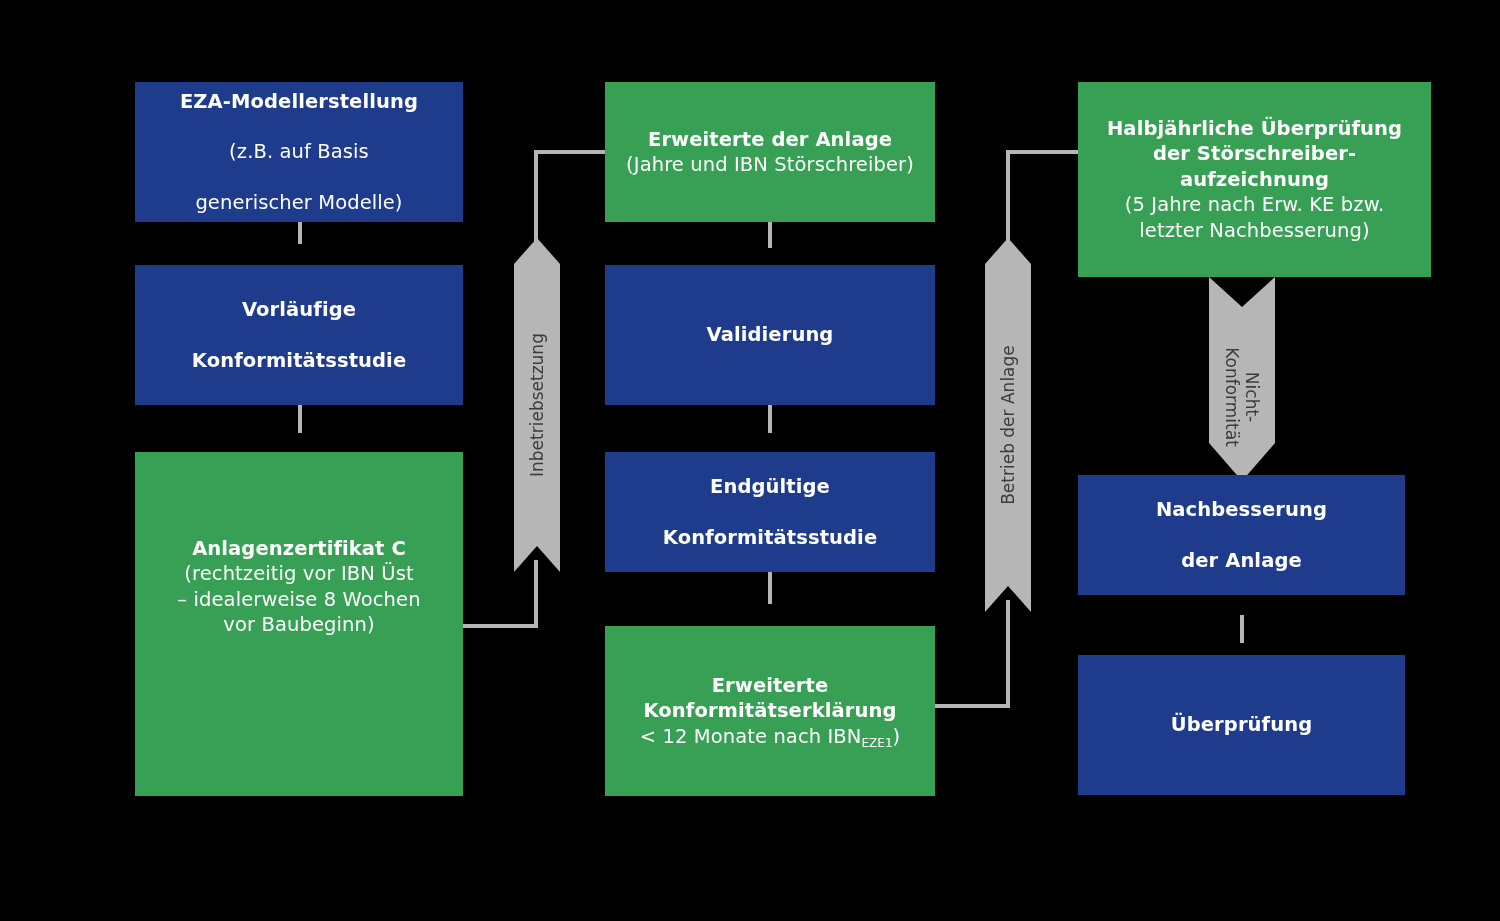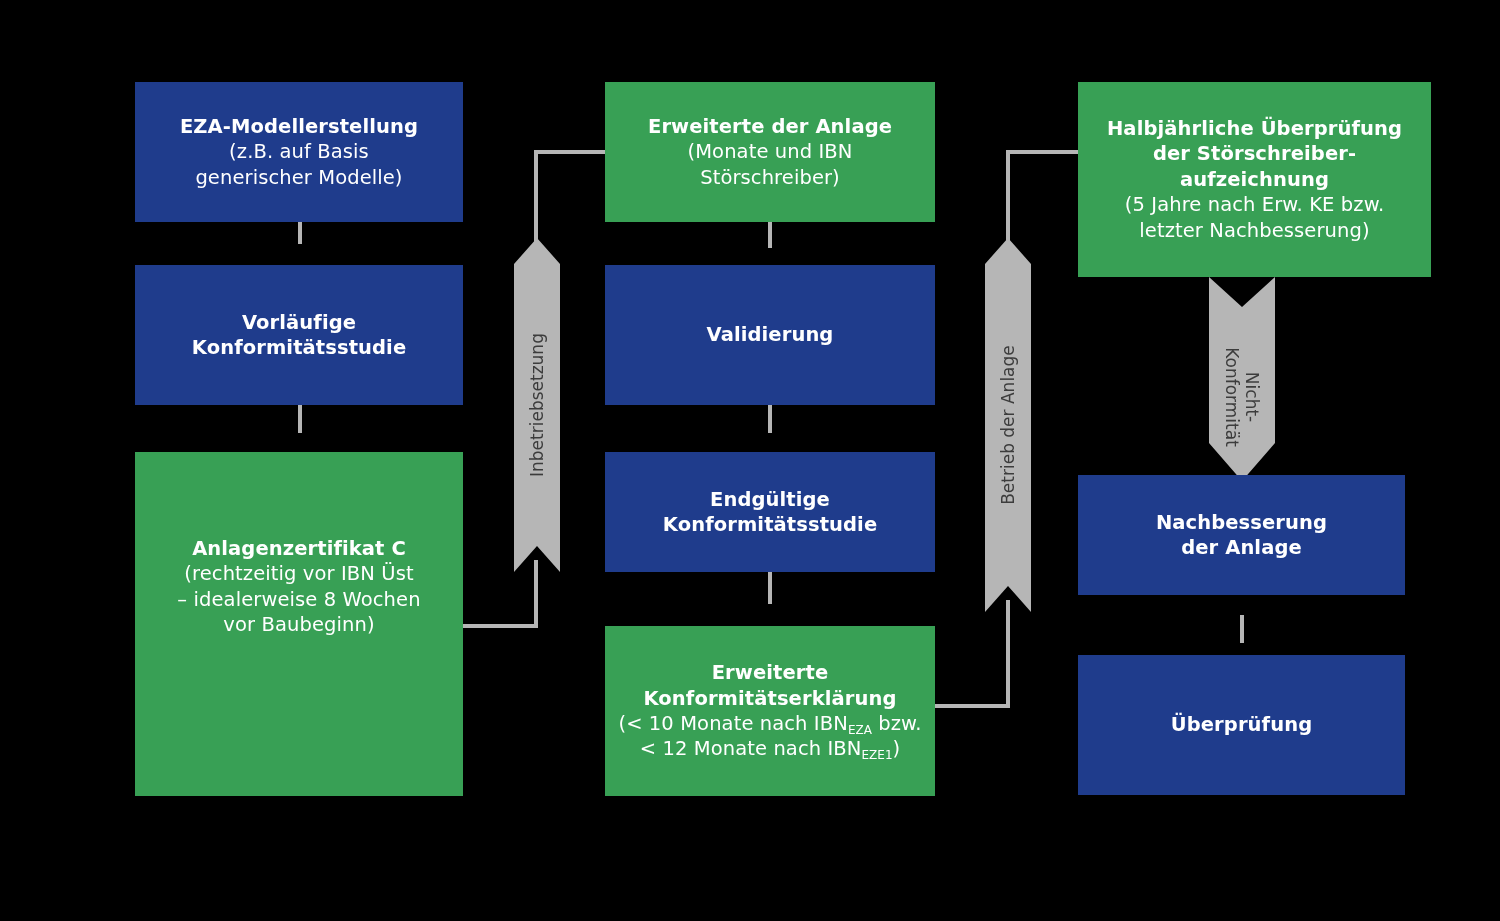--- a/index.html
+++ b/index.html
@@ -25,21 +25,21 @@
     box-sizing: border-box;
     display: flex;
     flex-direction: column;
     align-items: center;
     justify-content: center;
     text-align: center;
     color: #ffffff;
     padding: 6px 10px;
     line-height: 1.30;
   }
-  .node.blue  { background: #1F3C8C; }
+  .node.blue  { background: #1F3C8C; gap: 25px; }
   .node.green { background: #38A055; }
 
   .node .ttl {
     font-weight: bold;
     font-size: 19.5px;
     letter-spacing: .1px;
   }
   .node .sub {
     font-weight: normal;
     font-size: 19.5px;
@@ -161,21 +161,21 @@
     <div class="rlabel">
       <span class="rot-up">Inbetriebsetzung</span>
     </div>
   </div>
 
   <div class="conn" style="left:534px; top:150px; width:4px; height:92px;"></div>
   <div class="conn" style="left:534px; top:150px; width:75px; height:4px;"></div>
 
   <div class="node green" style="left:605px; top:82px; width:330px; height:140px;">
     <div class="ttl">Erweiterte der Anlage</div>
-    <div class="sub">(Monate und IBN Störschreiber)</div>
+    <div class="sub">(Jahre und IBN Störschreiber)</div>
   </div>
 
   <div class="arrow" style="left:749px; top:222px; width:42px; height:48px;">
     <div class="stem" style="height:26px;"></div>
     <div class="head" style="left:0; transform:none;">
       <svg width="42" height="48" viewBox="0 0 42 48">
         <path d="M21 48 L0 26 L0 10 L21 32 L42 10 L42 26 Z" fill="#B6B6B6"></path>
       </svg>
     </div>
   </div>
@@ -203,23 +203,20 @@
     <div class="head" style="left:0; transform:none;">
       <svg width="42" height="54" viewBox="0 0 42 54">
         <path d="M21 54 L0 32 L0 16 L21 38 L42 16 L42 32 Z" fill="#B6B6B6"></path>
       </svg>
     </div>
   </div>
 
   <div class="node green" style="left:605px; top:626px; width:330px; height:170px;">
     <div class="ttl">Erweiterte</div>
     <div class="ttl">Konformitätserklärung</div>
-    <div class="sub">
-      <span>(&lt; 10 Monate nach IBN</span><sub>EZA</sub><span> bzw.</span>
-    </div>
     <div class="sub">
       <span>&lt; 12 Monate nach IBN</span><sub>EZE1</sub><span>)</span>
     </div>
   </div>
 
   <div class="conn" style="left:935px; top:704px; width:75px; height:4px;"></div>
   <div class="conn" style="left:1006px; top:600px; width:4px; height:108px;"></div>
 
   <div class="ribbon" style="left:985px; top:238px; width:46px; height:374px;">
     <svg width="46" height="374" viewBox="0 0 46 374" aria-hidden="true">

